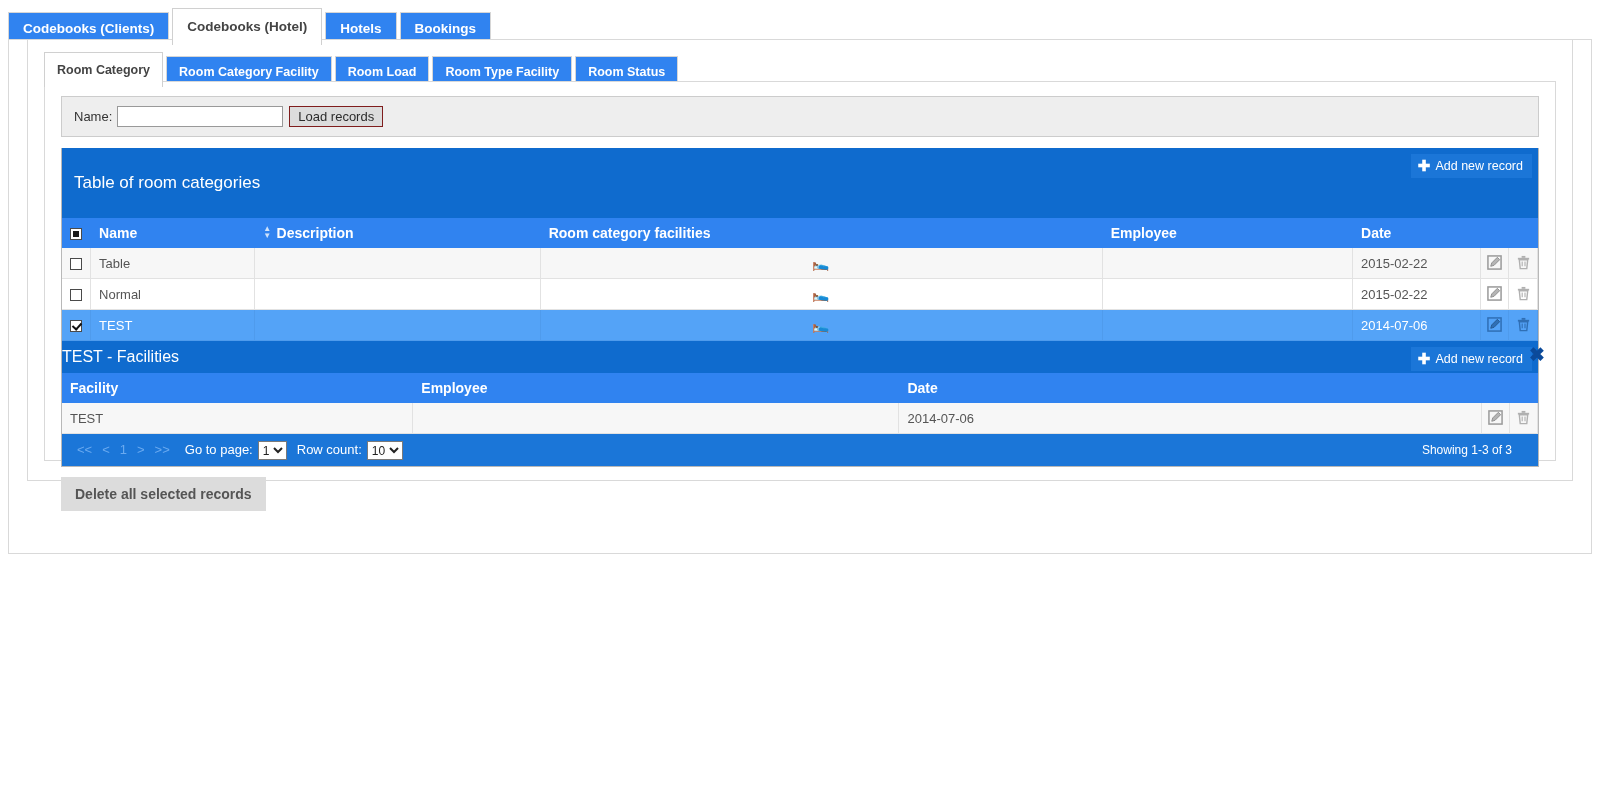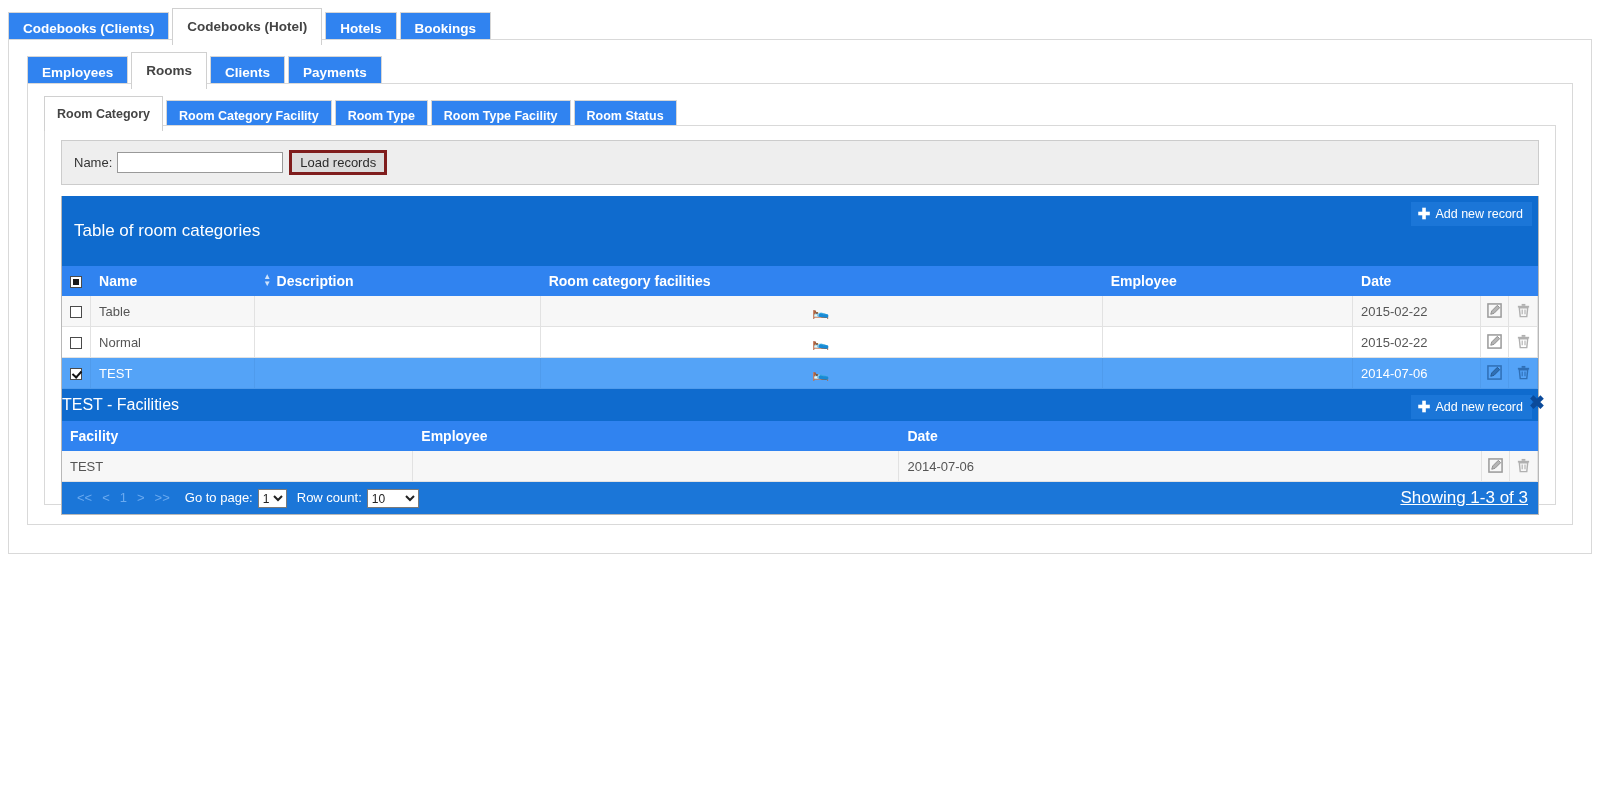--- a/index.html
+++ b/index.html
@@ -111,21 +111,21 @@
     height: 17px;
     border: 1px solid #999999;
     background: #ffffff;
     font-family: "Liberation Sans", sans-serif;
     font-size: 12px;
     padding: 1px 3px;
     vertical-align: middle;
   }
   .btn-grey {
     background: #dcdcdc;
-    border: 3px solid #7f1d1d;
+    border: 1px solid #7f1d1d;
     font-family: "Liberation Sans", sans-serif;
     font-size: 13px;
     color: #2b2b2b;
     padding: 2px 8px;
     margin-left: 6px;
     cursor: pointer;
     vertical-align: middle;
   }
 
   
@@ -290,25 +290,24 @@
     font-family: "Liberation Sans", sans-serif;
     font-size: 12px;
     height: 19px;
     border: 1px solid #7a7a7a;
     background: #ffffff;
     color: #222222;
     vertical-align: middle;
   }
   .showing {
     position: absolute;
-    right: 10px;
+    right: 26px;
     top: 6px;
-    font-size: 17px;
-    color: #ffffff;
-    text-decoration: underline;
+    font-size: 12px;
+    color: #ffffff;
   }
 
   .bottom-bar { padding-top: 10px; }
   .btn-delete-all {
     background: #dcdcdc;
     border: none;
     font-family: "Liberation Sans", sans-serif;
     font-size: 14px;
     font-weight: bold;
     color: #555555;
@@ -320,28 +319,25 @@
 </style>
 </head>
 <body>
 
 <div class="lvl1-tabbar">
   <div class="tab">Codebooks (Clients)</div><div class="tab active">Codebooks (Hotel)</div><div class="tab">Hotels</div><div class="tab">Bookings</div>
 </div>
 
 <div class="lvl1-panel">
 
-  <div class="lvl2-tabbar">
-    <div class="tab">Employees</div><div class="tab active">Rooms</div><div class="tab">Clients</div><div class="tab">Payments</div>
-  </div>
 
   <div class="lvl2-panel">
 
     <div class="lvl3-tabbar">
-      <div class="tab small active">Room Category</div><div class="tab small">Room Category Facility</div><div class="tab small">Room Type</div><div class="tab small">Room Type Facility</div><div class="tab small">Room Status</div>
+      <div class="tab small active">Room Category</div><div class="tab small">Room Category Facility</div><div class="tab small">Room Load</div><div class="tab small">Room Type Facility</div><div class="tab small">Room Status</div>
     </div>
 
     <div class="lvl3-panel">
 
       <div class="filter-bar">
         <span class="filter-label">Name:</span><input class="filter-input" type="text" value="" style=""><button class="btn-grey">Load records</button>
       </div>
 
       <div class="grid">
         <div class="grid-title">
@@ -542,23 +538,26 @@
                   </span>
                 </td>
               </tr>
             </tbody>
           </table>
         </div>
 
         <div class="pager">
           <span class="pg-link">&lt;&lt;</span><span class="pg-link">&lt;</span><span class="pg-link">1</span><span class="pg-link">&gt;</span><span class="pg-link">&gt;&gt;</span><span class="pg-label">Go to page:</span><select class="pg-select">
             <option>1</option>
-          </select><span class="pg-label">Row count:</span><select class="pg-select" style="width:52px">
+          </select><span class="pg-label">Row count:</span><select class="pg-select" style="width:36px">
             <option>10</option>
           </select>
           <span class="showing">Showing 1-3 of 3</span>
         </div>
       </div>
 
+      <div class="bottom-bar">
+        <button class="btn-delete-all">Delete all selected records</button>
+      </div>
 
     </div>
   </div>
 </div>
 
 </body></html>

